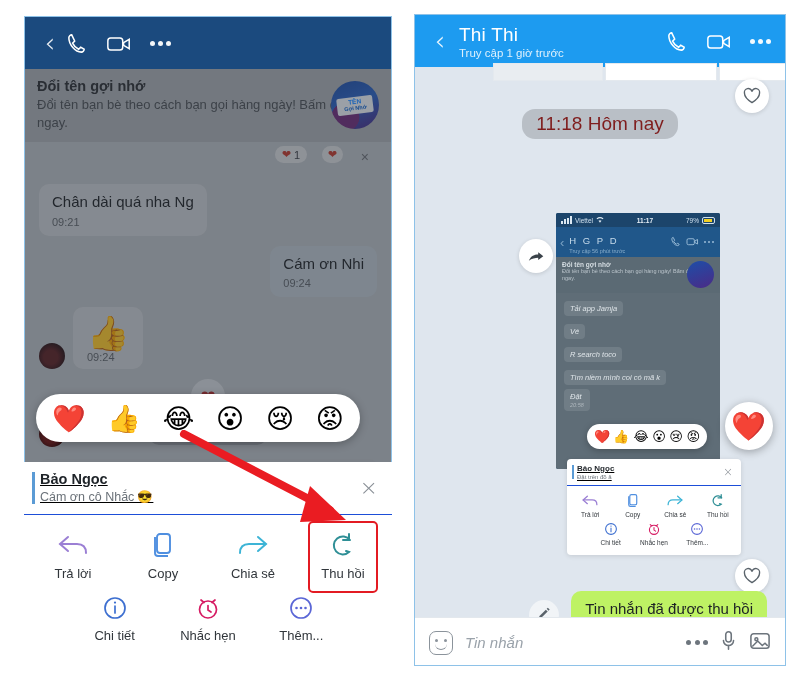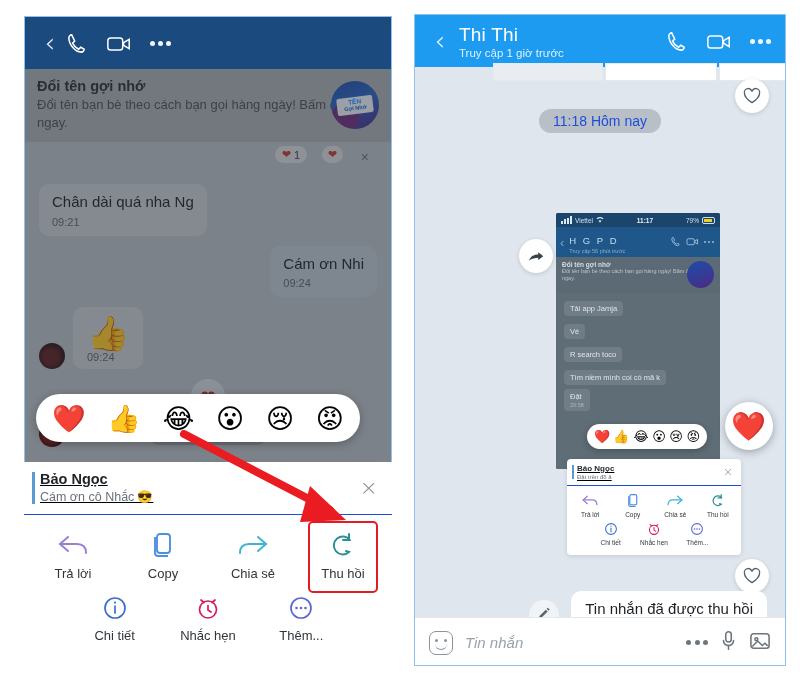--- a/index.html
+++ b/index.html
@@ -159,22 +159,22 @@
   .tc { position:absolute; top:-4px; background:#fff; border:1px solid #e4e9ee; height:18px; }
   .tc.c1 { left:78px;  width:110px; background:#e9edf1; }
   .tc.c2 { left:190px; width:112px; }
   .tc.c3 { left:304px; width:112px; }
   .like-circle {
     position:absolute; width:34px; height:34px; border-radius:50%;
     background:#fff; box-shadow:0 1px 4px rgba(0,0,0,.14);
     display:flex; align-items:center; justify-content:center;
   }
   .stamp {
-    margin:26px auto 0 auto; width:fit-content; background:#b9bfc6; color:#1d4ed8;
-    font-size:14px; padding:4px 14px; border-radius:13px;
+    margin:26px auto 0 auto; width:fit-content; background:#b9bfc6; color:#7f1d1d;
+    font-size:19px; padding:4px 14px; border-radius:13px;
   }
 
   
   .shot {
     position:absolute; left:141px; top:146px; width:164px; height:256px;
     background:#1e4a72; overflow:hidden; border-radius:2px;
   }
   .shot-status {
     height:14px; background:#1c456b; color:#cfe0ee; font-size:6.5px;
     display:flex; align-items:center; padding:0 5px; gap:3px;
@@ -193,21 +193,21 @@
   .shot-promo { background:#5b6a74; padding:4px 6px; position:relative; height:36px; }
   .shot-promo .t { font-size:6.5px; font-weight:700; color:#d5dde2; }
   .shot-promo .d { font-size:5.5px; color:#b9c3ca; line-height:1.35; }
   .shot-promo .av {
     position:absolute; right:6px; top:4px; width:27px; height:27px; border-radius:50%;
     background:linear-gradient(160deg,#1d4ea8,#4b2a86);
   }
   .shot-body { background:#5f6d77; padding:4px 6px 0 8px; position:relative; height:176px; }
   .sb-bub {
     background:#707d86; color:#dfe5e9; font-size:7.5px; border-radius:4px;
-    padding:3px 6px; margin-bottom:4px; display:inline-block;
+    padding:3px 6px; margin-bottom:4px; display:inline-block;font-style:italic;
   }
   .sb-bub .tt { font-size:5.5px; color:#aeb7bd; display:block; margin-top:1px; }
 
   .shot-picker {
     position:absolute; left:172px; top:357px; width:120px; height:25px;
     display:flex; align-items:center; justify-content:space-between;
     padding:0 7px; background:#fff; border-radius:14px;
     box-shadow:0 2px 7px rgba(0,0,0,.25); z-index:20;
   }
   .shot-picker span { font-size:13px; line-height:1; font-family:"DejaVu Sans",sans-serif; }
@@ -223,21 +223,21 @@
   .sheet-right .grid3 { padding:2px 22px 2px 22px; }
   .sheet-right .act { gap:3px; padding:1px 0; }
   .sheet-right .act .lb { font-size:6.5px; }
 
   .sent-row { position:absolute; left:0; right:0; top:524px; display:flex; align-items:center; justify-content:flex-end; padding-right:18px; }
   .pencil {
     width:30px; height:30px; border-radius:50%; background:#f1f4f7;
     display:flex; align-items:center; justify-content:center; margin-right:12px;
   }
   .bub-sent {
-    background:#ffffff; border-radius:10px; padding:9px 14px 6px 14px;
+    background:#bef264; border-radius:10px; padding:9px 14px 6px 14px;
     font-size:15px; color:#1d2125;
   }
   .bub-sent .t { font-size:11px; color:#5c737f; margin-top:3px; }
 
   .composer {
     position:absolute; left:0; right:0; bottom:0; height:50px; background:#fff;
     border-top:1px solid #e3e8ed; display:flex; align-items:center; padding:0 14px; gap:12px;font-style:italic;
   }
   .composer .ph { flex:1; font-size:15px; color:#9aa2aa; }
   .smiley { width:24px; height:24px; border:1.6px solid #8b939b; border-radius:7px; position:relative; }

